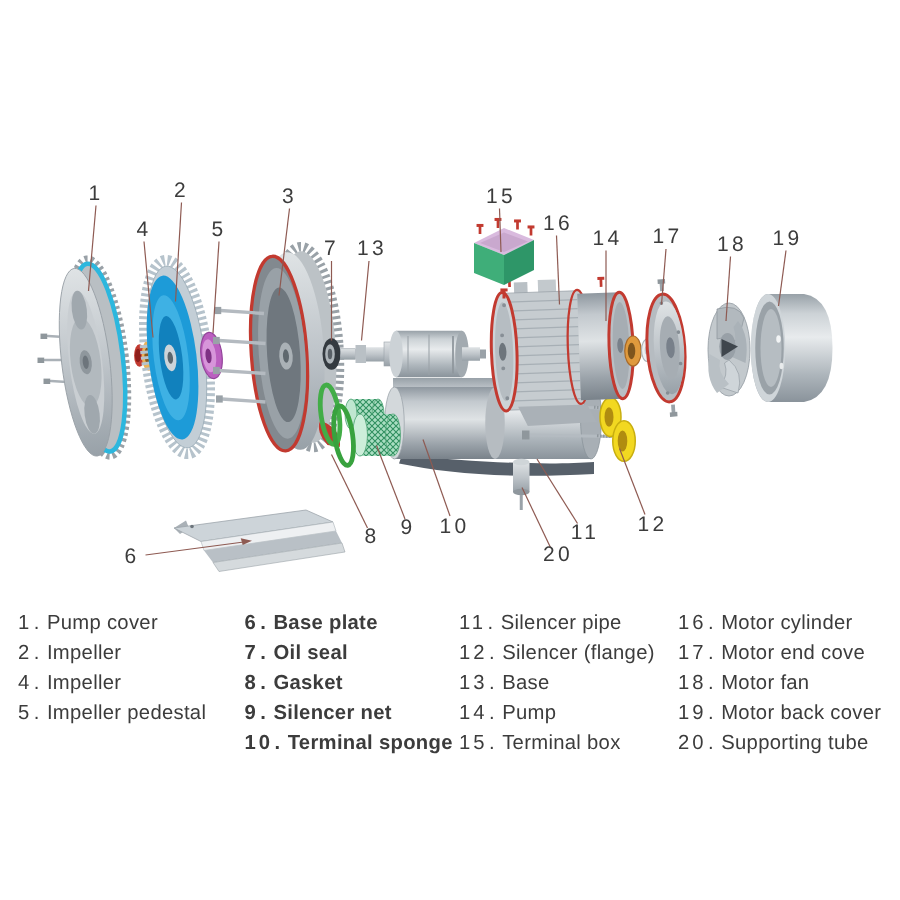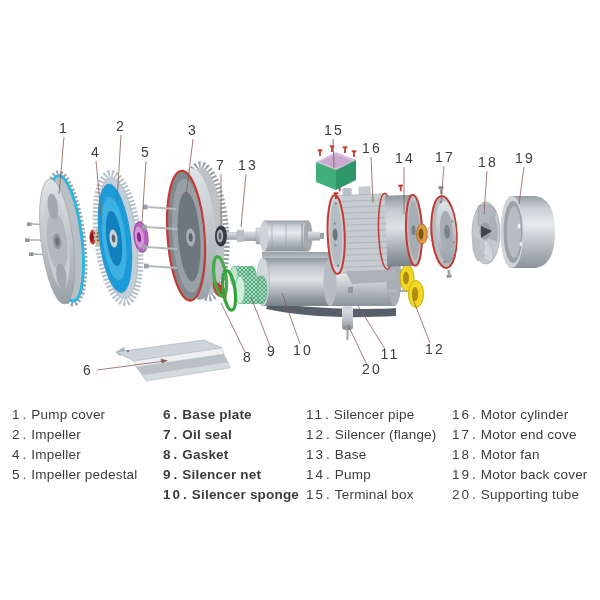--- a/index.html
+++ b/index.html
@@ -354,21 +354,21 @@
     <div class="lg-item"><span class="lg-num">1</span><span class="lg-label">Pump cover</span></div>
     <div class="lg-item"><span class="lg-num">2</span><span class="lg-label">Impeller</span></div>
     <div class="lg-item"><span class="lg-num">4</span><span class="lg-label">Impeller</span></div>
     <div class="lg-item"><span class="lg-num">5</span><span class="lg-label">Impeller pedestal</span></div>
   </div>
   <div class="lg-col c2">
     <div class="lg-item"><span class="lg-num">6</span><span class="lg-label">Base plate</span></div>
     <div class="lg-item"><span class="lg-num">7</span><span class="lg-label">Oil seal</span></div>
     <div class="lg-item"><span class="lg-num">8</span><span class="lg-label">Gasket</span></div>
     <div class="lg-item"><span class="lg-num">9</span><span class="lg-label">Silencer net</span></div>
-    <div class="lg-item"><span class="lg-num">10</span><span class="lg-label">Silencer sponge</span></div>
+    <div class="lg-item"><span class="lg-num">10</span><span class="lg-label">Terminal sponge</span></div>
   </div>
   <div class="lg-col c3">
     <div class="lg-item"><span class="lg-num">11</span><span class="lg-label">Silencer pipe</span></div>
     <div class="lg-item"><span class="lg-num">12</span><span class="lg-label">Silencer (flange)</span></div>
     <div class="lg-item"><span class="lg-num">13</span><span class="lg-label">Base</span></div>
     <div class="lg-item"><span class="lg-num">14</span><span class="lg-label">Pump</span></div>
     <div class="lg-item"><span class="lg-num">15</span><span class="lg-label">Terminal box</span></div>
   </div>
   <div class="lg-col c4">
     <div class="lg-item"><span class="lg-num">16</span><span class="lg-label">Motor cylinder</span></div>

